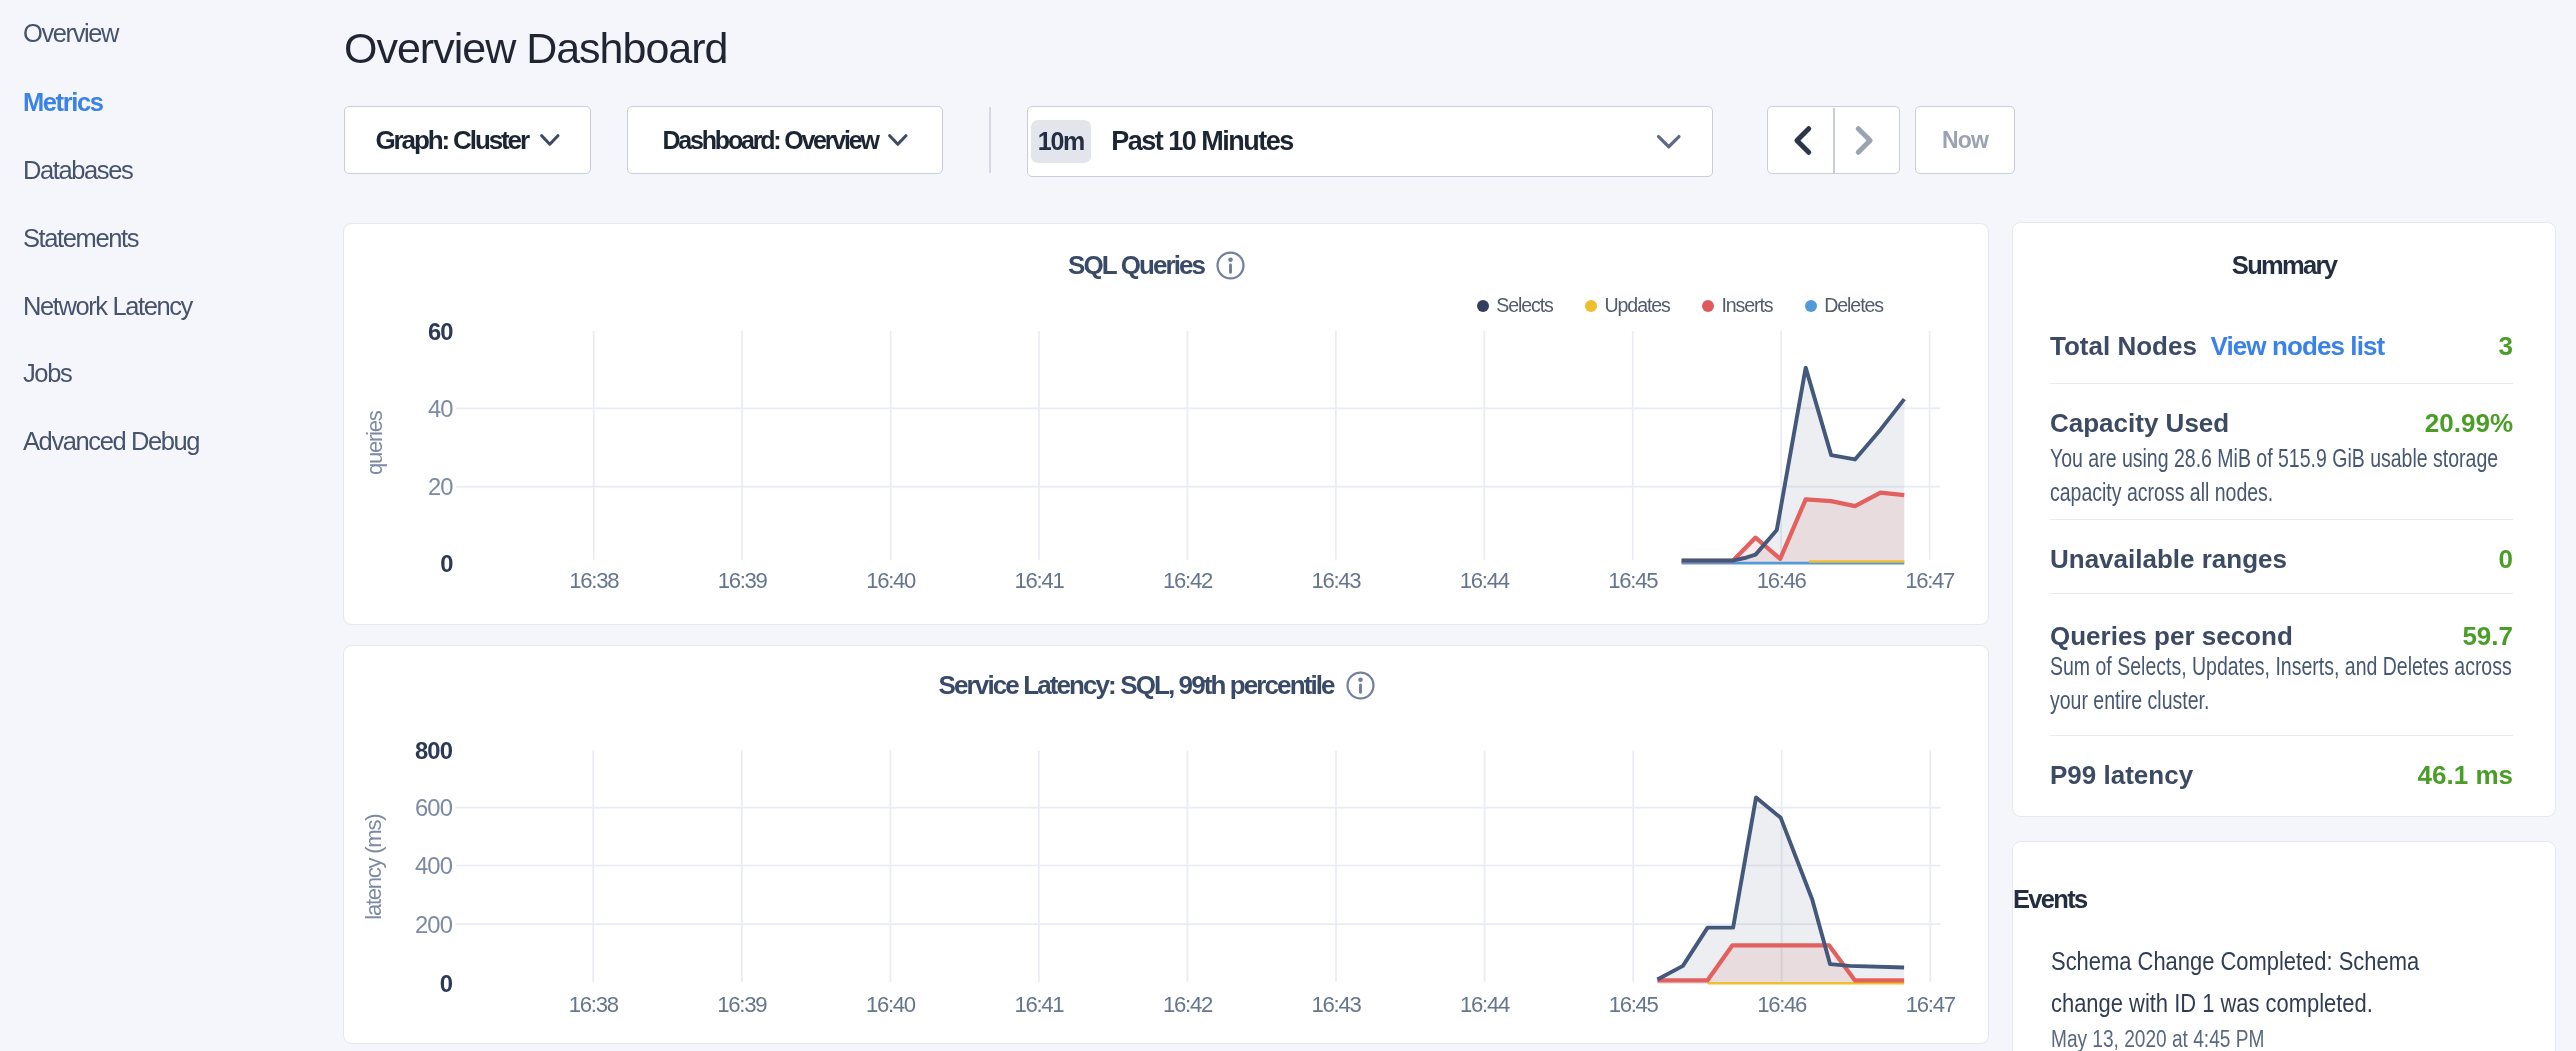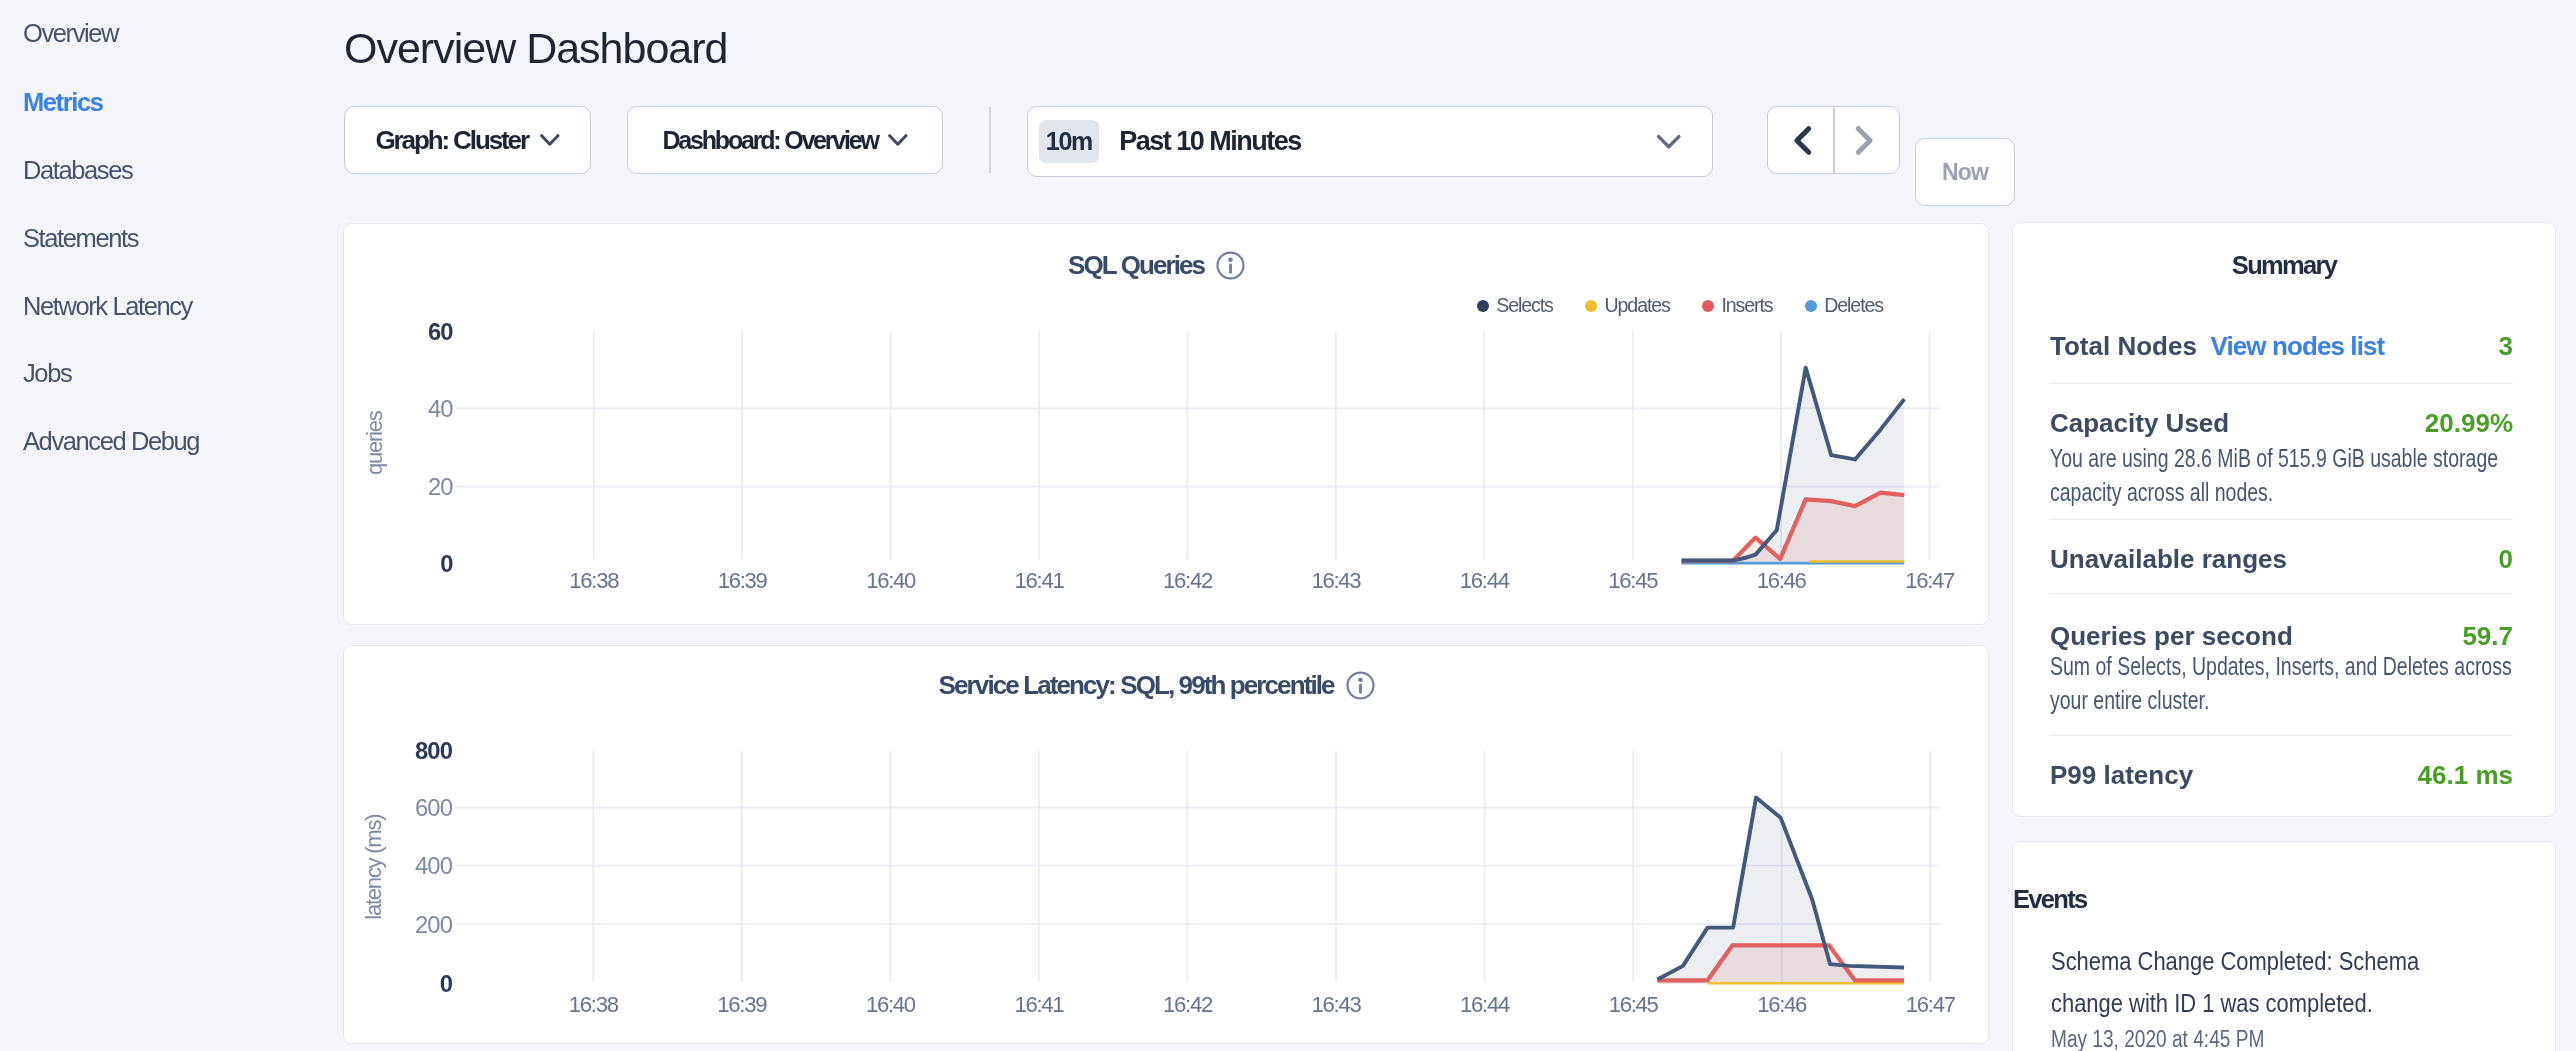--- a/index.html
+++ b/index.html
@@ -3,21 +3,21 @@
 <meta charset="utf-8">
 <style>
   * { margin:0; padding:0; box-sizing:border-box; }
   html,body { width:2576px; height:1051px; overflow:hidden; }
   body { background:#f4f6fb; font-family:"Liberation Sans", sans-serif; position:relative; }
   .nav { position:absolute; left:23px; top:0; }
   .nav a { display:block; position:absolute; left:0; font-size:25.5px; letter-spacing:-1.4px; color:#46536d; white-space:nowrap; text-decoration:none; }
   .nav a.active { color:#3b82e8; font-weight:700; }
   h1 { position:absolute; left:344px; top:24px; font-size:43px; font-weight:500; letter-spacing:-1px; color:#1f2533; }
 
-  .btn { position:absolute; background:#fff; border:1.7px solid #c7cdda; border-radius:10px; display:flex; align-items:center; justify-content:center; font-size:27px; letter-spacing:-2.1px; font-weight:700; color:#1c2533; white-space:nowrap; }
+  .btn { position:absolute; background:#fff; border:1.7px solid #c7cdda; border-radius:5px; display:flex; align-items:center; justify-content:center; font-size:27px; letter-spacing:-2.1px; font-weight:700; color:#1c2533; white-space:nowrap; }
 
   .card { position:absolute; background:#fff; border:1.7px solid #e4e7ef; border-radius:8.5px; }
 
   .legend { position:absolute; display:flex; align-items:center; font-size:19.6px; letter-spacing:-1.1px; color:#515c6e; }
   .legend .dot { width:12px; height:12px; border-radius:50%; margin-right:7.7px; flex:none; }
   .ctitle { position:absolute; left:-9.4px; width:100%; display:flex; align-items:center; justify-content:center; font-size:26px; letter-spacing:-1.9px; font-weight:700; color:#394a68; }
   .ctitle svg { margin-left:12px; }
 
   .sumrow { position:absolute; left:37px; right:42px; display:flex; align-items:center; }
   .sumrow .lab { font-size:26px; font-weight:700; color:#3c4a64; }
@@ -45,35 +45,35 @@
       <path d="M2 2 L11.5 12 L21 2" fill="none" stroke="#3f4a63" stroke-width="3.6" stroke-linecap="round" stroke-linejoin="round"></path>
     </svg>
 </div>
 <div class="btn" style="left:627px; top:106px; width:316px; height:68px; font-size:25px; letter-spacing:-2.2px;">Dashboard: Overview
   <svg style="margin-left:10.2px;" width="19.6" height="12.8" viewBox="0 0 23 15">
       <path d="M2 2 L11.5 12 L21 2" fill="none" stroke="#3f4a63" stroke-width="3.6" stroke-linecap="round" stroke-linejoin="round"></path>
     </svg>
 </div>
 <div style="position:absolute; left:989px; top:107px; width:1.7px; height:66px; background:#d5d9e4;"></div>
 <div class="btn" style="left:1027px; top:106px; width:686px; height:71px; justify-content:flex-start; border-color:#c7cdda;">
-  <span style="background:#e2e5ec; border-radius:6.8px; font-size:25px; letter-spacing:-1.3px; padding:6.8px; margin-left:11px; color:#242e42;">10m</span>
+  <span style="background:#e2e5ec; border-radius:6.8px; font-size:25px; letter-spacing:-1.3px; padding:6.8px; margin-left:3px; color:#242e42;">10m</span>
   <span style="margin-left:20.4px; font-size:27px; letter-spacing:-1.5px;">Past 10 Minutes</span>
   <svg style="position:absolute; right:31px;" width="25.5" height="15.3" viewBox="0 0 30 18">
       <path d="M3 3 L15 15 L27 3" fill="none" stroke="#5f6b84" stroke-width="3.8" stroke-linecap="round" stroke-linejoin="round"></path>
     </svg>
 </div>
 <div class="btn" style="left:1767px; top:106px; width:133px; height:68px;"></div>
 <div style="position:absolute; left:1833px; top:108px; width:1.7px; height:65px; background:#c7cdda;"></div>
 <svg style="position:absolute; left:1786px; top:122px;" width="37" height="37" viewBox="0 0 44 44">
     <path d="M27 8 L13 22 L27 36" fill="none" stroke="#2c3649" stroke-width="6" stroke-linecap="round" stroke-linejoin="round"></path>
   </svg>
 <svg style="position:absolute; left:1844px; top:122px;" width="37" height="37" viewBox="0 0 44 44">
     <path d="M17 8 L31 22 L17 36" fill="none" stroke="#9ba3b2" stroke-width="6" stroke-linecap="round" stroke-linejoin="round"></path>
   </svg>
-<div class="btn" style="left:1915px; top:106px; width:100px; height:68px; color:#9ba3b2; font-size:23px; letter-spacing:-0.9px;margin-top:32px;">Now</div>
+<div class="btn" style="left:1915px; top:106px; width:100px; height:68px; color:#9ba3b2; font-size:23px; letter-spacing:-0.9px;">Now</div>
 
 <div class="card" style="left:343px; top:223px; width:1646px; height:402px;">
   <div class="ctitle" style="top:25.5px;">SQL Queries
     <svg width="29" height="29" viewBox="0 0 34 34">
         <circle cx="17" cy="17" r="15.2" fill="none" stroke="#727f9e" stroke-width="2.6"></circle>
         <circle cx="17" cy="10.3" r="2.7" fill="#727f9e"></circle>
         <rect x="15.3" y="14.8" width="3.4" height="11.8" rx="1.7" fill="#727f9e"></rect>
       </svg>
   </div>
   <div class="legend" style="top:70px; right:105px;">

